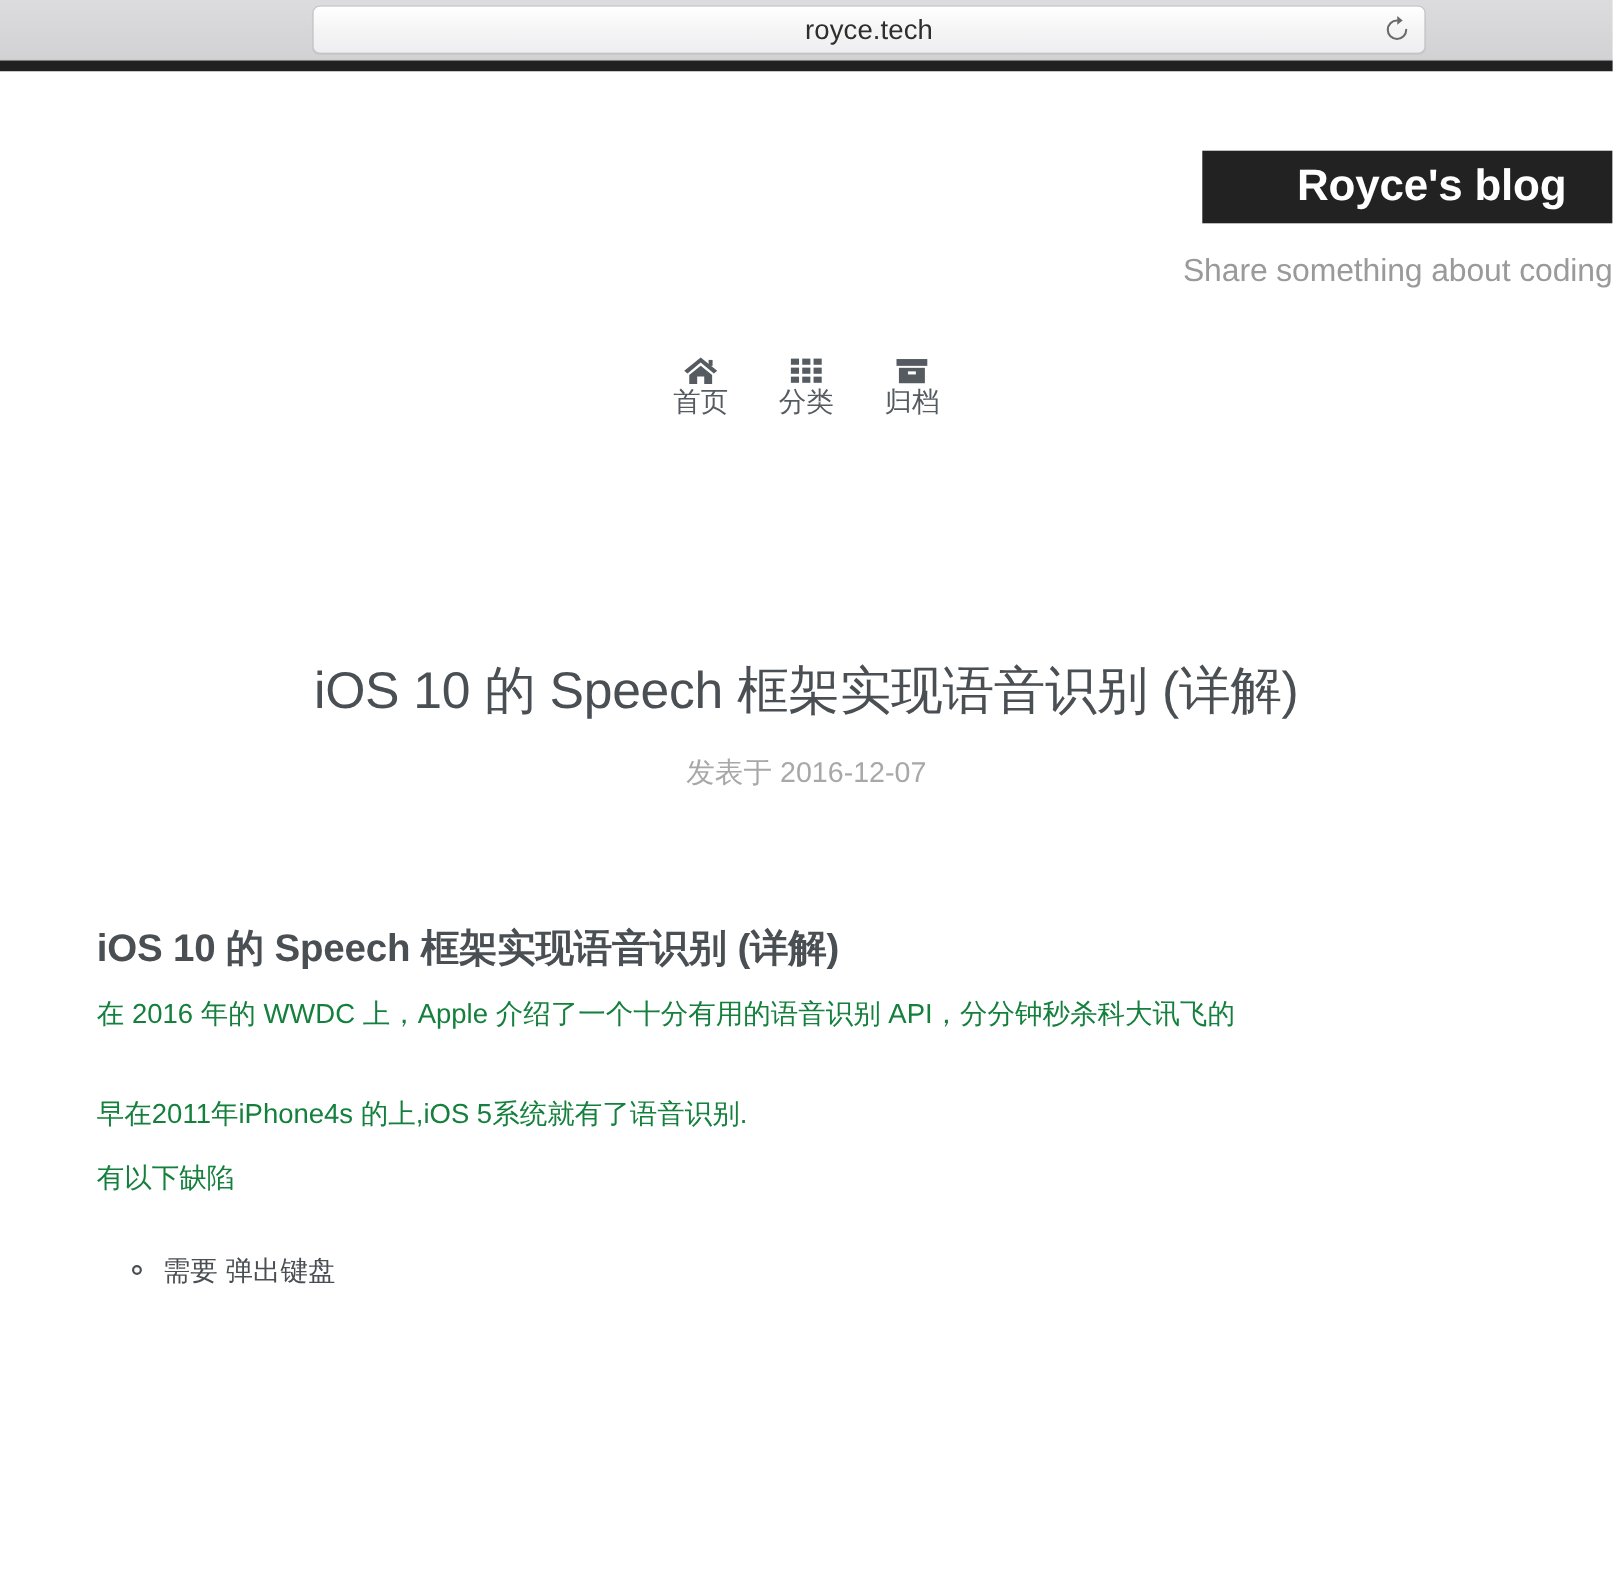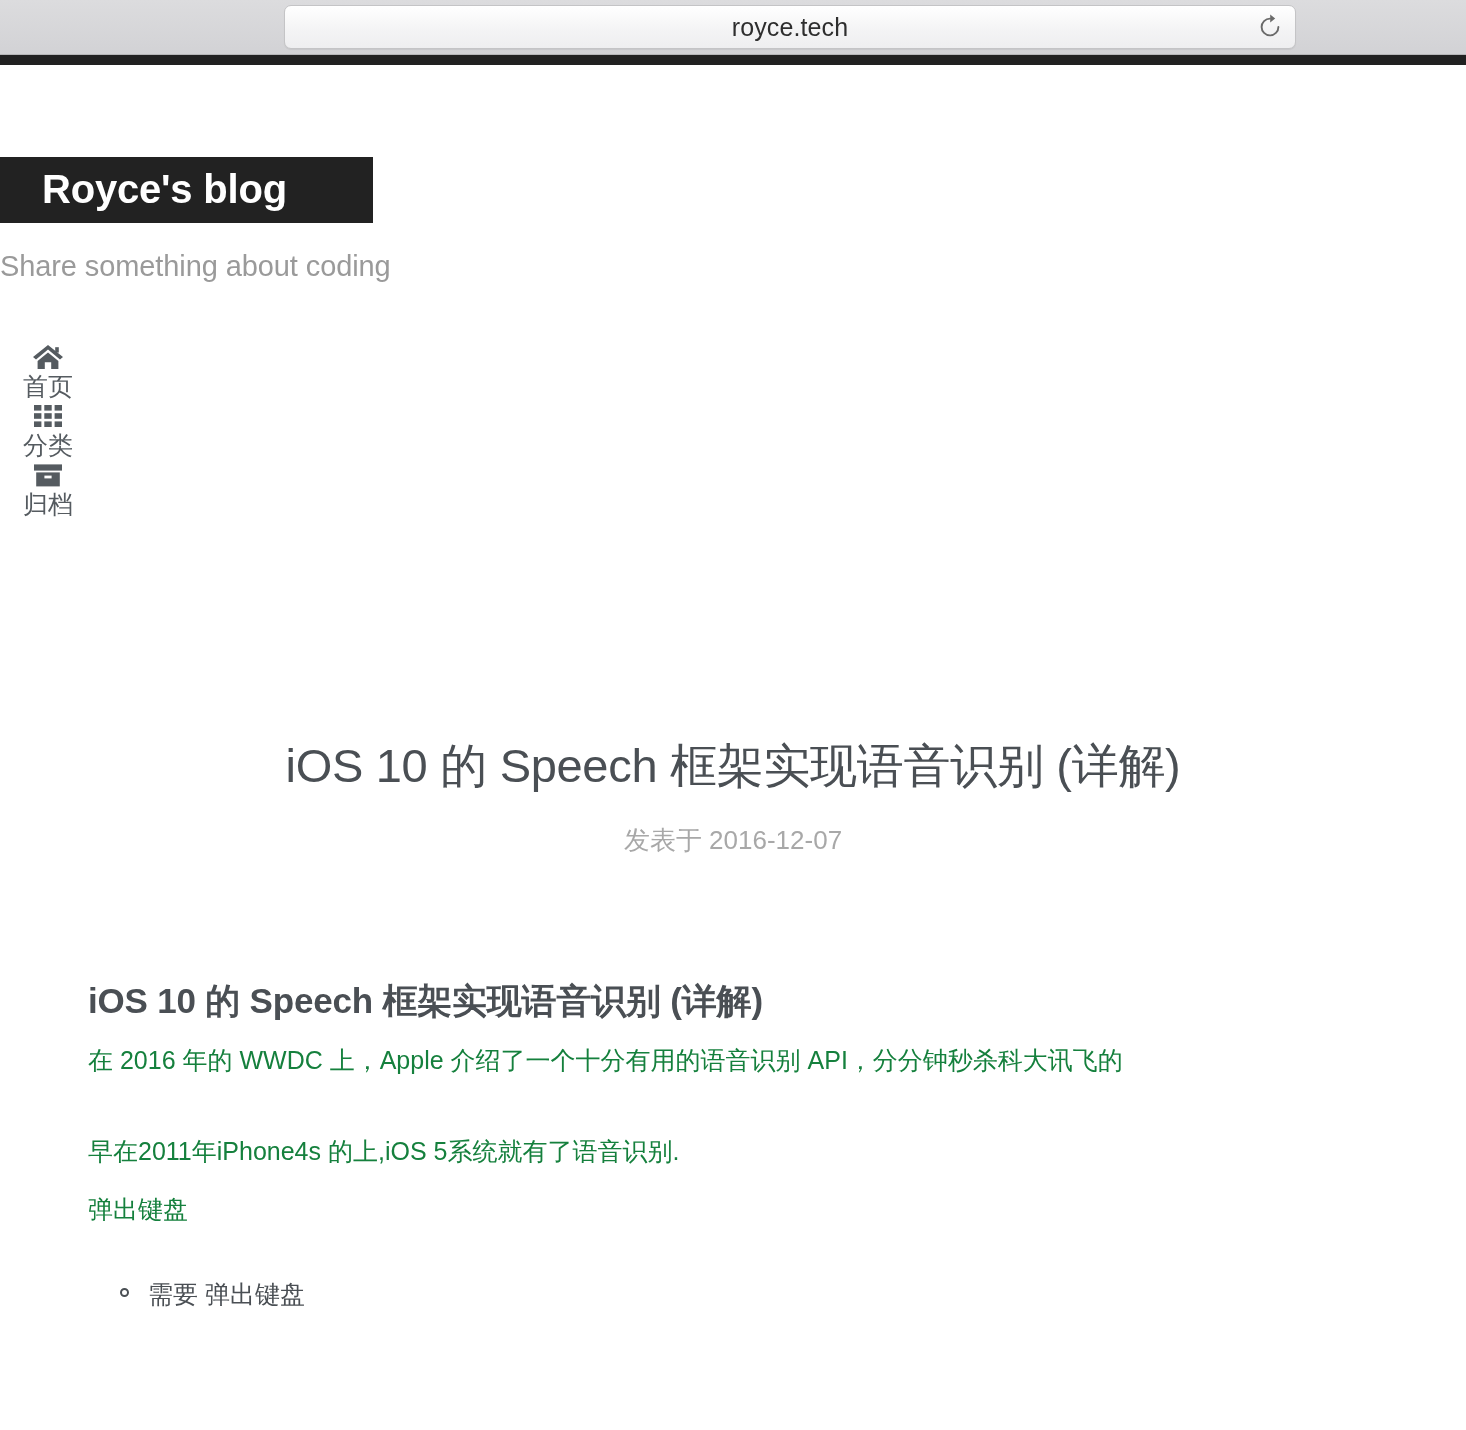--- a/index.html
+++ b/index.html
@@ -73,22 +73,22 @@
   .page {
     position: absolute;
     top: 65px; left: 0;
     width: 1466px;
     height: 1365px;
     background: #ffffff;
     overflow: hidden;
   }
 
   .site-header {
-    text-align: left;
-    padding-top: 92px;
+    text-align: right;
+    padding-top: 72px;
   }
   .site-title-box {
     display: inline-block;
     background: #222222;
     color: #ffffff;
     padding: 12px 42px 14px 42px;
     min-width: 289px;
   }
   .site-title {
     font-size: 40px;
@@ -103,21 +103,20 @@
     color: #9a9a9a;
     letter-spacing: -0.1px;
   }
 
   
   .site-nav {
     margin-top: 57px;
     display: flex;
     justify-content: center;
     gap: 0px;
-    flex-direction: column;
   }
   .nav-item {
     width: 96px;
     text-align: center;
     text-decoration: none;
     color: #555b60;
   }
   .nav-icon {
     height: 34px;
     display: flex;
@@ -264,20 +263,20 @@
   </div>
 
   <div class="article">
     <h1 class="post-title">iOS 10 的 Speech 框架实现语音识别 (详解)</h1>
     <div class="post-date">发表于 2016-12-07</div>
 
     <div class="post-body">
       <h2 class="body-heading">iOS 10 的 Speech 框架实现语音识别 (详解)</h2>
       <p class="body-para">在 2016 年的 WWDC 上，Apple 介绍了一个十分有用的语音识别 API，分分钟秒杀科大讯飞的</p>
       <p class="body-para spaced">早在2011年iPhone4s 的上,iOS 5系统就有了语音识别.</p>
-      <p class="body-para tight">弹出键盘</p>
+      <p class="body-para tight">有以下缺陷</p>
       <ul class="body-list">
         <li>需要 弹出键盘</li>
       </ul>
     </div>
   </div>
 
 </div>
 
 </body></html>

